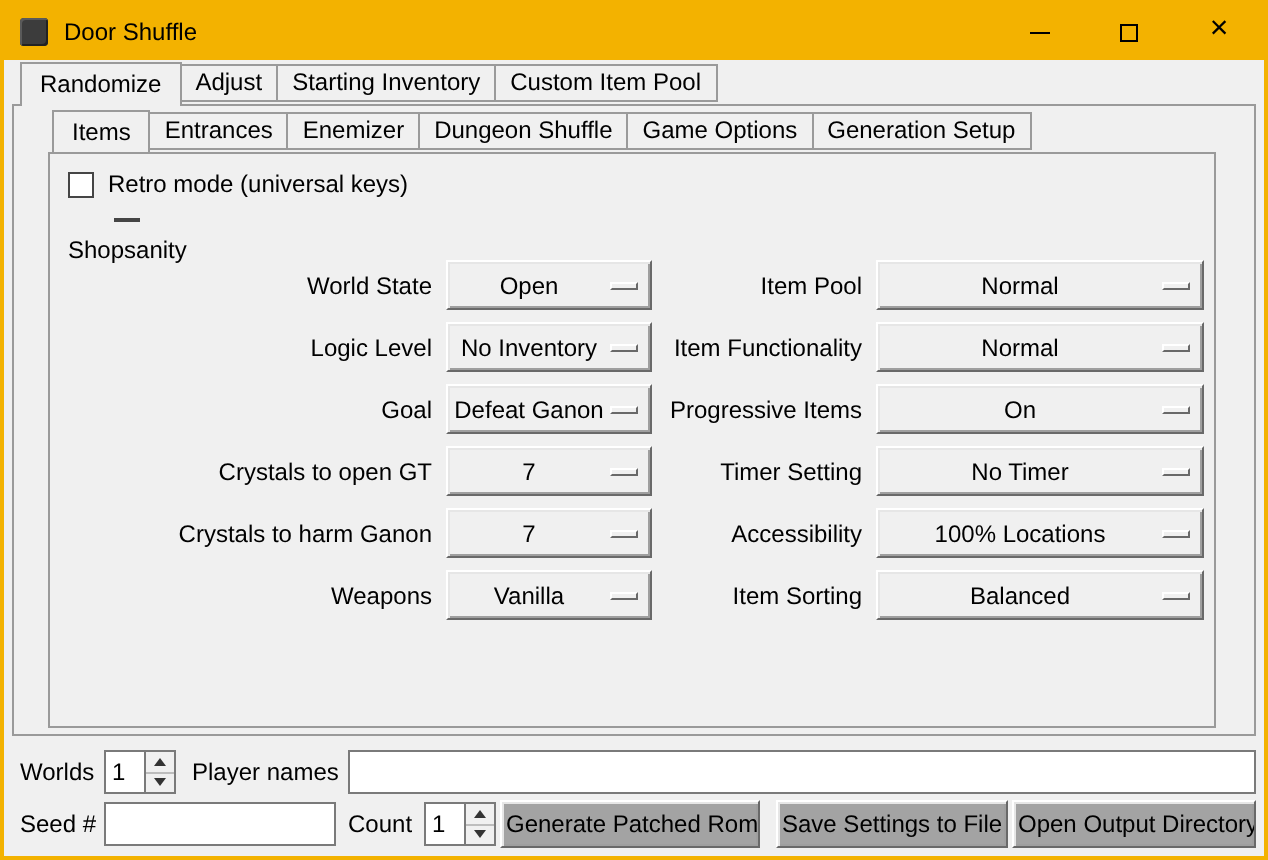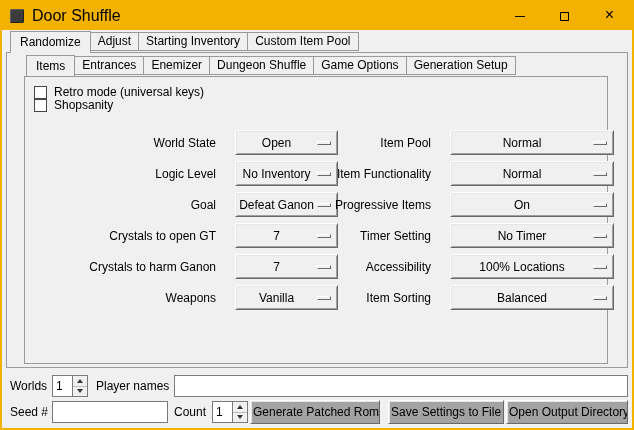--- a/index.html
+++ b/index.html
@@ -20,21 +20,21 @@
   .titlebar {
     position: absolute; top: 0; left: 0; right: 0; height: 28px;
     background: var(--titlebar_bg, #F3B200);
     display: flex; align-items: center;
   }
   .app-icon {
     width: 14px; height: 14px; margin-left: 8px;
     background: #3c3c3c; border-radius: 2px;
     box-shadow: inset 1px 1px 0 #5a5a5a, inset -1px -1px 0 #222;
   }
-  .title-text { margin-left: 8px; font-size: 16px; }
+  .title-text { margin-left: 8px; font-size: 12px; }
   .win-controls { margin-left: auto; display: flex; height: 100%; }
   .win-btn { width: 45px; height: 100%; display: flex; align-items: center; justify-content: center; cursor: default; }
   .min-glyph { width: 10px; height: 1px; background: #000; }
   .max-glyph { width: 9px; height: 9px; border: 1px solid #000; }
   .close-glyph { font-size: 16px; line-height: 1; margin-top: -2px; }
 
   
   .tab-bar { position: absolute; display: flex; align-items: flex-end; z-index: 2; }
   .tab {
     height: 19px; line-height: 17px; padding: 0 7px;
@@ -49,33 +49,33 @@
   .outer-tab-bar { top: 29px; left: 8px; height: 22px; }
   .inner-tab-bar { top: 53px; left: 24px; height: 22px; }
 
   .pane { position: absolute; background: #f0f0f0; border: 1px solid #9a9a9a; z-index: 1; }
   .outer-pane { top: 50px; left: 4px; width: 622px; height: 316px; }
   .inner-pane { top: 74px; left: 22px; width: 584px; height: 288px; z-index: 2; }
 
   
   .check-row { position: absolute; left: 32px; display: flex; align-items: center; gap: 7px; height: 16px; z-index: 4; }
   .check-row.first  { top: 82px; }
-  .check-row.second { top: 95px; }
+  .check-row.second { top: 107px; flex-direction: column; }
   .checkbox { width: 13px; height: 13px; background: #fff; border: 1px solid #454545; }
 
   
   .col { position: absolute; top: 125px; z-index: 4; }
   .col.left  { left: 28px; }
   .col.right { left: 328px; }
   .opt-row { display: flex; align-items: center; height: 31px; }
   .opt-label { text-align: right; white-space: nowrap; }
   .col.left  .opt-label { width: 186px; }
   .col.right .opt-label { width: 101px; }
   .menubutton {
-    position: relative; margin-left: 19px; height: 25px;
+    position: relative; margin-left: 7px; height: 25px;
     display: flex; align-items: center; justify-content: center;
     background: #f0f0f0;
     border: 1px solid; border-color: #ffffff #696969 #696969 #ffffff;
     box-shadow: inset 1px 1px 0 #e6e6e6, inset -1px -1px 0 #9f9f9f;
     cursor: default; white-space: nowrap; text-align: right;
   }
   .col.left  .menubutton { width: 103px; }
   .col.right .menubutton { width: 164px; }
   .menu-value { padding-right: 20px; }
   .menu-indicator {

